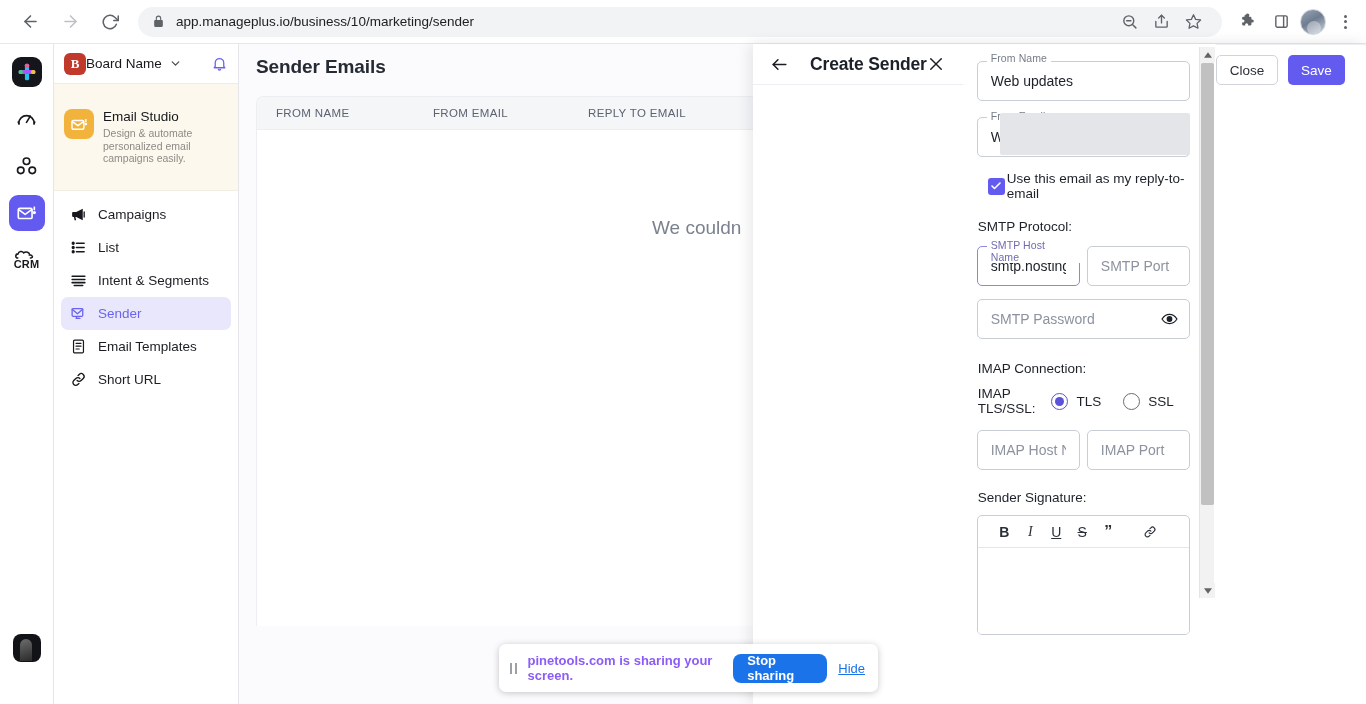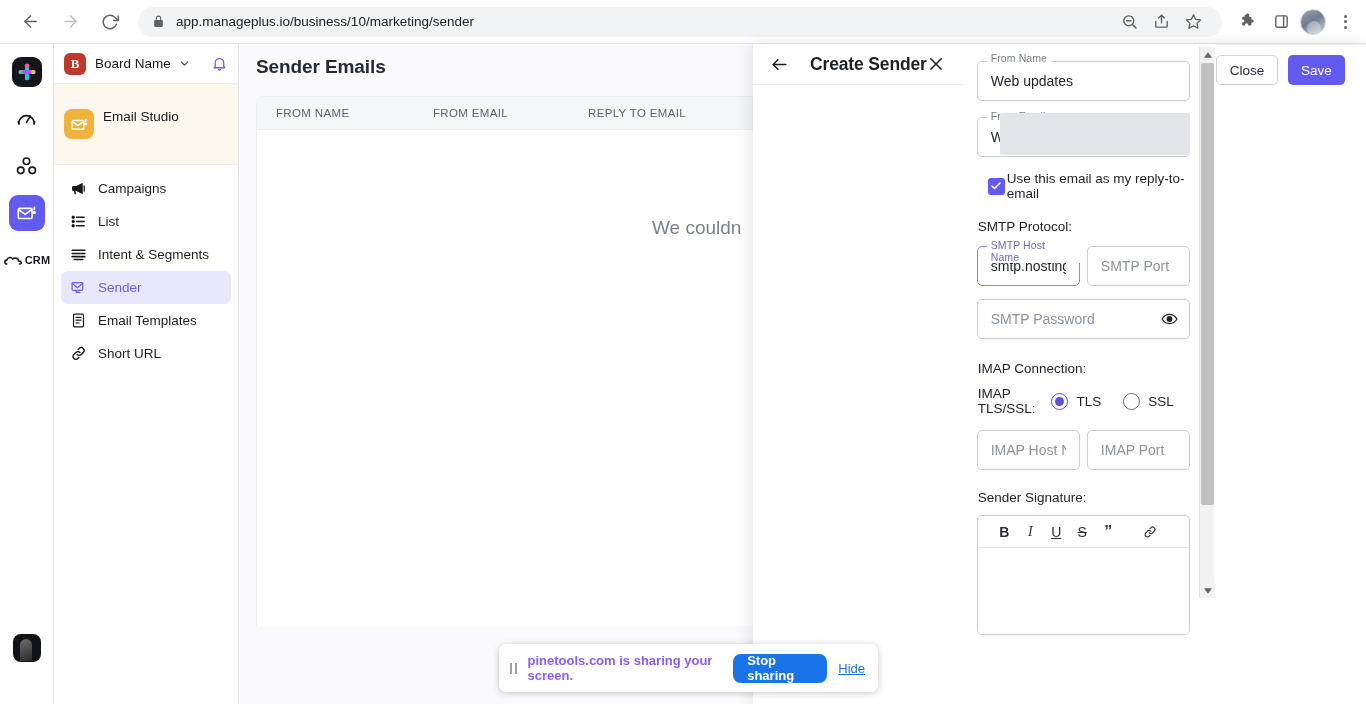--- a/index.html
+++ b/index.html
@@ -91,21 +91,21 @@
   .board-row {
     height: 40px; display: flex; align-items: center; padding: 0 10px 0 10px;
     border-bottom: 1px solid #eceaf2;
   }
   .board-badge {
     width: 22px; height: 22px; border-radius: 6px; background: #c0392b;
     color: #fff; font-size: 13px; font-weight: 700;
     display: flex; align-items: center; justify-content: center;
     font-family: "Liberation Serif", serif; flex: none;
   }
-  .board-name { font-size: 13.5px; color: #16181d; margin-left: 9px; font-weight: 500; }
+  .board-name { font-size: 13.5px; color: #16181d; font-weight: 500; }
   .chev { margin-left: 7px; color: #4a4a55; display: flex; }
   .bell { margin-left: auto; color: #6b63ef; display: flex; }
 
   .studio-card {
     background: #fdf8ed; padding: 25px 10px; display: flex; gap: 9px;
     border-bottom: 1px solid #f2eee3;
   }
   .studio-ico {
     width: 30px; height: 30px; border-radius: 8px; background: #f2b33d;
     display: flex; align-items: center; justify-content: center; color: #fff; flex: none;
@@ -393,21 +393,21 @@
     </div>
     <div class="rail-item active">
       <svg width="22" height="22" viewBox="0 0 24 24" fill="none" stroke="currentColor" stroke-width="1.8" stroke-linejoin="round">
           <rect x="2.5" y="7" width="15" height="11" rx="1.5"></rect>
           <polyline points="2.5 8 10 13.5 17.5 8"></polyline>
           <line x1="20" y1="5" x2="20" y2="9"></line>
           <circle cx="20" cy="11.5" r="0.9" fill="currentColor"></circle>
         </svg>
     </div>
     <div class="rail-item">
-      <span style="display:flex;flex-direction:row;align-items:center;line-height:1">
+      <span style="display:flex;flex-direction:column;line-height:1">
         <svg width="22" height="9" viewBox="0 0 24 10" fill="none" stroke="currentColor" stroke-width="1.7" stroke-linecap="round">
             <path d="M4 9 C1 9 1 4.5 4.3 4.3 C5 1.5 9 0.8 10.5 3.2 C13 1 17.5 2.8 17 5.5 C20.5 5 21.5 9 18 9"></path>
           </svg>
         <span class="rail-crm">CRM</span>
       </span>
     </div>
     <div class="rail-bottom"></div>
   </div>
 
   <div class="nav">
@@ -431,20 +431,21 @@
       <span class="studio-ico">
         <svg width="19" height="19" viewBox="0 0 24 24" fill="none" stroke="currentColor" stroke-width="1.8" stroke-linejoin="round">
             <rect x="2.5" y="7" width="15" height="11" rx="1.5"></rect>
             <polyline points="2.5 8 10 13.5 17.5 8"></polyline>
             <line x1="20" y1="5" x2="20" y2="9"></line>
             <circle cx="20" cy="11.5" r="0.9" fill="currentColor"></circle>
           </svg>
       </span>
       <span>
         <span class="studio-title" style="display:block">Email Studio</span>
+        <span class="studio-sub" style="display:block">Design &amp; automate personalized email campaigns easily.</span>
       </span>
     </div>
 
     <div class="menu">
       <div class="menu-item">
         <span class="mi">
           <svg width="17" height="17" viewBox="0 0 24 24" fill="currentColor">
               <path d="M3 9v5a1.6 1.6 0 0 0 1.6 1.6h.9l1 4.4h2.2l-1-4.4h1.1L18 20V4l-9.2 4.4H4.6A1.6 1.6 0 0 0 3 9z"></path>
               <path d="M20 8.5v7" stroke="currentColor" stroke-width="1.9" stroke-linecap="round"></path>
             </svg>

